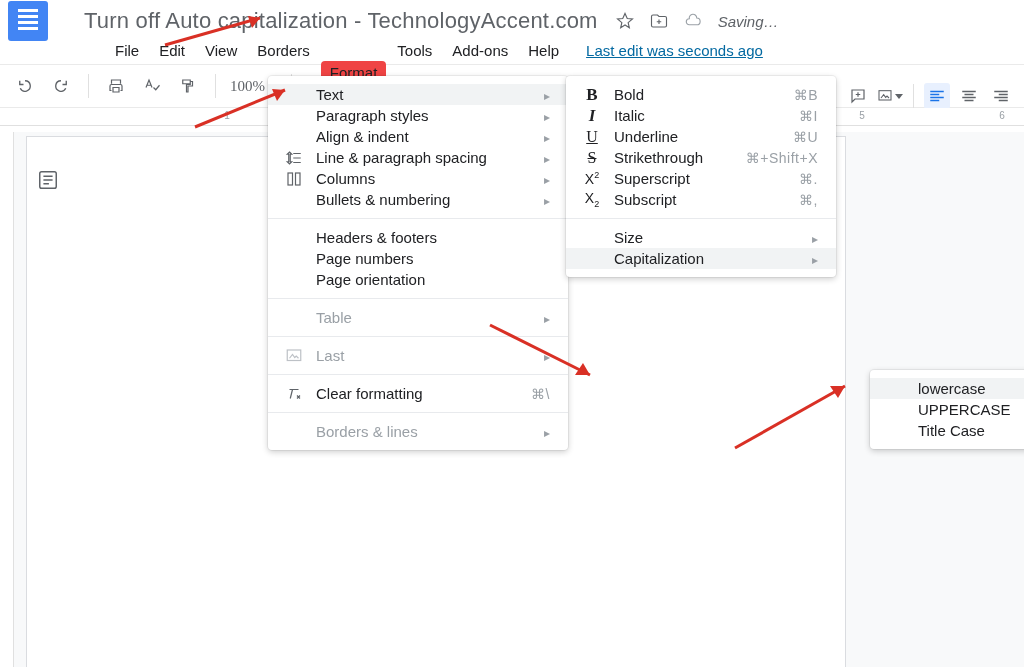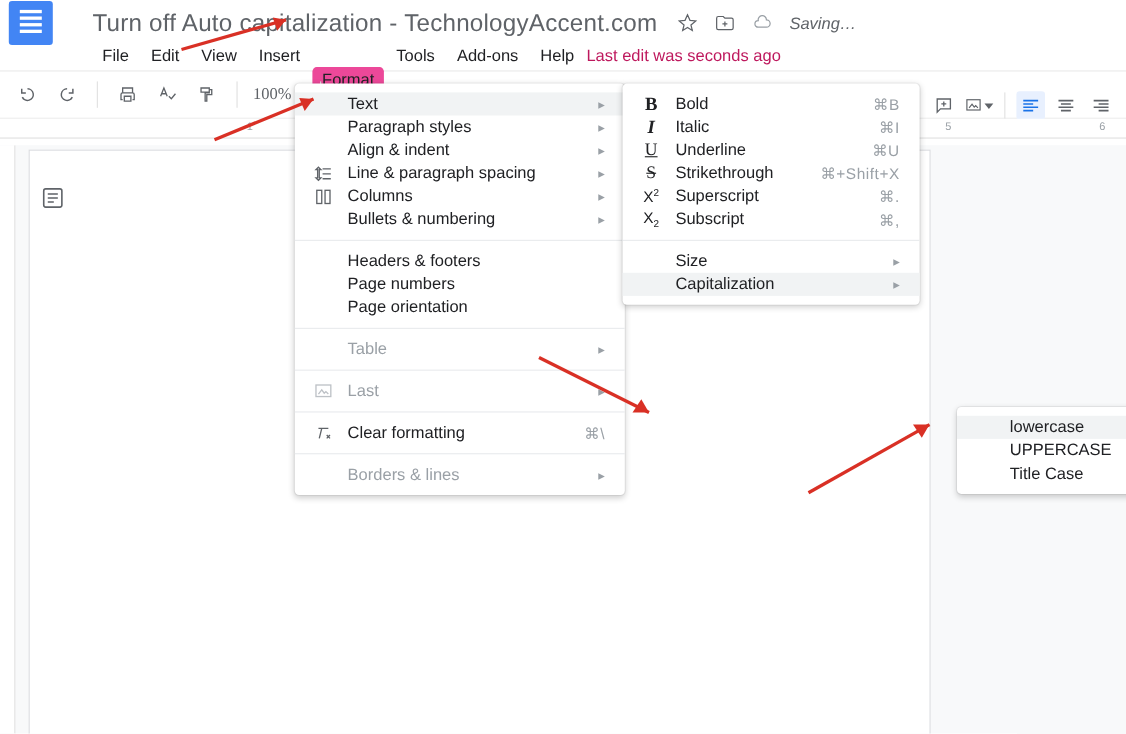--- a/index.html
+++ b/index.html
@@ -46,33 +46,33 @@
     gap: 16px;
     margin-left: 18px;
     color:#5f6368;
   }
   .title-actions .ico { width:18px; height:18px; display:inline-block; fill:#5f6368; }
   .saving { font-style: italic; color:#5f6368; font-size: 15px; }
   
   .menubar {
     display:flex;
     align-items: center;
-    padding-left: 84px;
+    padding-left: 106px;
     height: 28px;
     font-size: 15px;
     color: #202124;
     gap: 2px;
   }
   .menubar .menu-item {
     padding: 3px 9px;
     border-radius: 4px;
     cursor: pointer;
   }
-  .menubar .menu-item.open { background:#ec4899;margin-top:44px; }
-  .last-edit { color:#be185d; cursor:pointer; font-size:15px; }
+  .menubar .menu-item.open { background:#ef4444;margin-top:44px; }
+  .last-edit { color:#0369a1; text-decoration: underline; margin-left: 16px; cursor:pointer; font-size:15px; }
 
   
   .toolbar {
     border-top: 1px solid #eaeaea;
     border-bottom: 1px solid #eaeaea;
     height: 44px;
     display:flex;
     align-items:center;
     padding: 0 12px;
     gap: 10px;
@@ -202,21 +202,21 @@
         </svg>
     </span>
     <span class="saving">Saving…</span>
   </div>
 </div>
 
 <div class="menubar">
   <span class="menu-item">File</span>
   <span class="menu-item">Edit</span>
   <span class="menu-item">View</span>
-  <span class="menu-item">Insert</span>
+  <span class="menu-item">Borders</span>
   <span class="menu-item open">Format</span>
   <span class="menu-item">Tools</span>
   <span class="menu-item">Add-ons</span>
   <span class="menu-item">Help</span>
   <span class="last-edit">Last edit was seconds ago</span>
 </div>
 
 <div class="toolbar">
   <div class="tb-btn">
       <svg viewBox="0 0 24 24">

